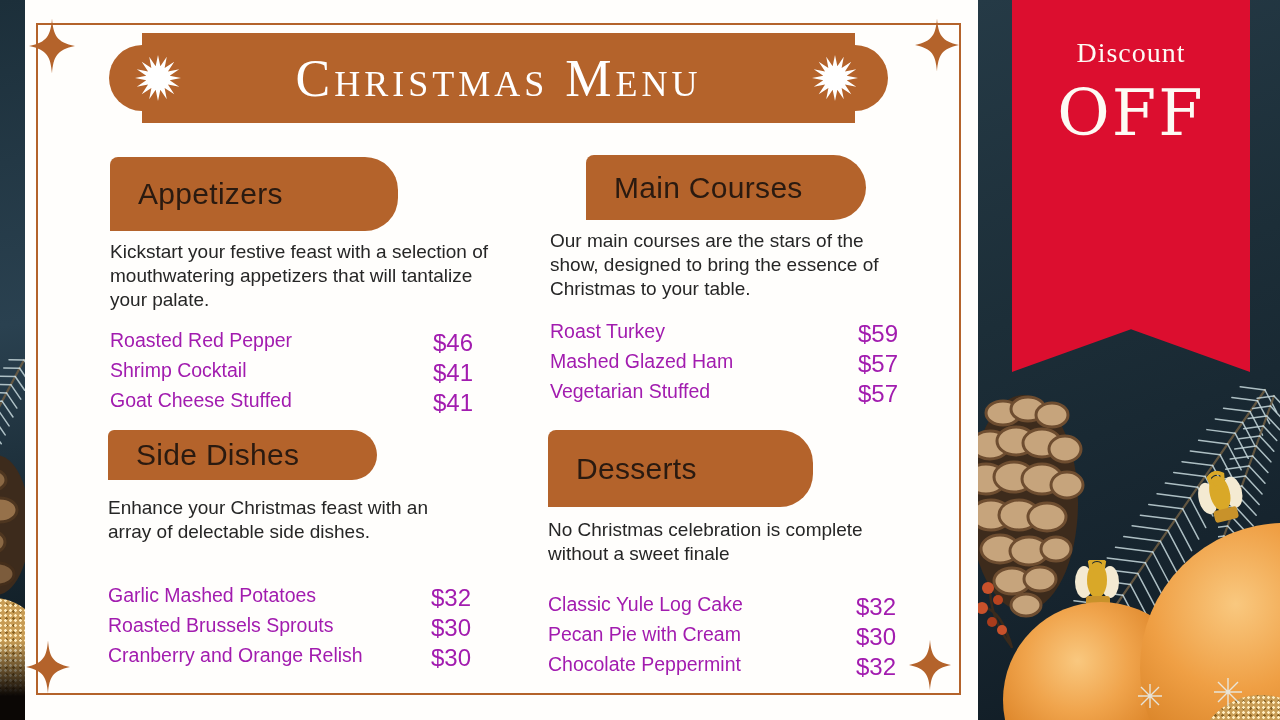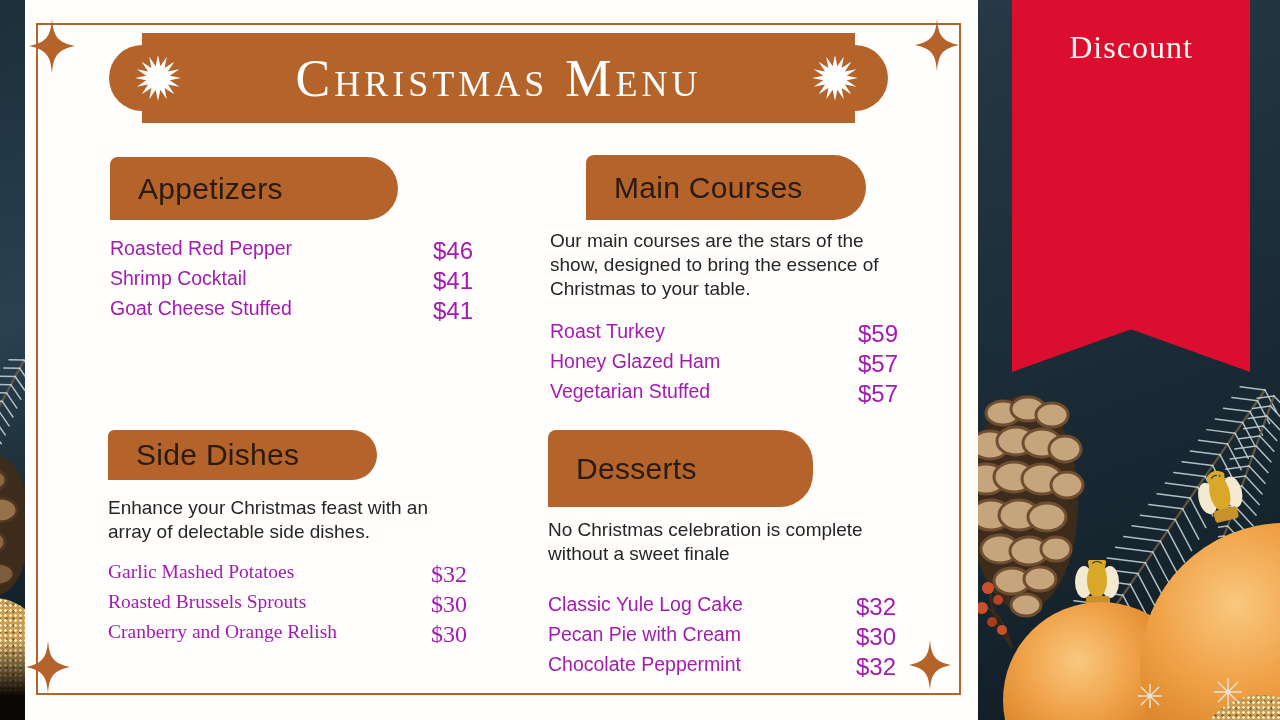--- a/index.html
+++ b/index.html
@@ -52,43 +52,43 @@
   .sp-br{left:884px;top:639px;width:42px;height:52px;}
 
   
   .section{position:absolute;}
   .sec-app {left:85px; top:157px;}
   .sec-main{left:525px;top:155px;}
   .sec-side{left:83px; top:430px;}
   .sec-des {left:523px;top:430px;}
   .pill{background:#b4632b;border-radius:8px 33px 33px 0;display:flex;align-items:center;
     padding-left:28px;box-sizing:border-box;font-size:30px;color:#2a1a10;letter-spacing:.3px;}
-  .sec-app  .pill{width:288px;height:63px;}
+  .sec-app  .pill{width:288px;height:74px;}
   .sec-main .pill{width:280px;height:65px;margin-left:36px;}
   .sec-side .pill{width:269px;height:50px;}
   .sec-des  .pill{width:265px;height:77px;}
   .desc{font-size:19px;line-height:24px;color:#262626;margin:0;}
   .sec-app  .desc{margin-top:9px; width:400px;}
   .sec-main .desc{margin-top:9px; width:340px;}
   .sec-side .desc{margin-top:16px;width:330px;}
   .sec-des  .desc{margin-top:11px;width:330px;}
   .items{position:relative;}
   .sec-app  .items{margin-top:17px;} .sec-main .items{margin-top:19px;}
-  .sec-side .items{margin-top:17px;font-family:Liberation Serif, serif;} .sec-des  .items{margin-top:27px;}
+  .sec-side .items{margin-top:40px;} .sec-des  .items{margin-top:27px;}
   .item{position:relative;height:30px;font-size:19.5px;color:#a21caf;width:380px;}
   .item .price{position:absolute;top:0;font-size:24px;}
   .col-left  .item .price{left:323px;}
   .col-right .item .price{left:308px;}
 
   
   .ribbon{position:absolute;left:1012px;top:0;width:238px;height:372px;background:#dc0e2f;
     clip-path:polygon(0 0,100% 0,100% 100%,50% 88.5%,0 100%);
     text-align:center;color:#fdfaf4;}
-  .ribbon .label{margin:2px;padding-top:28px;font-family:"Liberation Serif",serif;
-    font-size:32px;line-height:34px;letter-spacing:1px;}
+  .ribbon .label{margin:8px;padding-top:28px;font-family:"Liberation Serif",serif;
+    font-size:28px;line-height:34px;letter-spacing:1px;}
   .ribbon .pct{margin-top:28px;font-family:"DejaVu Serif",serif;font-size:63px;line-height:72px;}
   .ribbon .off{margin-top:6px;font-family:"DejaVu Serif",serif;font-size:64px;line-height:70px;letter-spacing:2px;}
 </style>
 </head>
 <body>
 
 <div class="stage">
 
   <div class="photo photo-left">
     <svg class="fir" style="left:-38px;top:352px;" width="70" height="120" viewBox="0 0 70 120">
@@ -312,20 +312,21 @@
       <path d="M50 0 C53 36 60 52 100 60 C60 68 53 84 50 120 C47 84 40 68 0 60 C40 52 47 36 50 0 Z"></path>
       </svg>
     <svg class="sparkle sp-br" viewBox="0 0 100 120">
       <path d="M50 0 C53 36 60 52 100 60 C60 68 53 84 50 120 C47 84 40 68 0 60 C40 52 47 36 50 0 Z"></path>
       </svg>
 
     <section class="section sec-app col-left">
       <div class="pill">
         <span>Appetizers</span>
       </div>
+      <p class="desc">Kickstart your festive feast with a selection of mouthwatering appetizers that will tantalize your palate.</p>
       <div class="items">
         <div class="item">
           <span>Roasted Red Pepper</span>
           <span class="price">$46</span></div>
         <div class="item">
           <span>Shrimp Cocktail</span>
           <span class="price">$41</span></div>
         <div class="item">
           <span>Goat Cheese Stuffed</span>
           <span class="price">$41</span></div>
@@ -335,21 +336,21 @@
     <section class="section sec-main col-right">
       <div class="pill">
         <span>Main Courses</span>
       </div>
       <p class="desc">Our main courses are the stars of the show, designed to bring the essence of Christmas to your table.</p>
       <div class="items">
         <div class="item">
           <span>Roast Turkey</span>
           <span class="price">$59</span></div>
         <div class="item">
-          <span>Honey Glazed Ham</span>
+          <span>Mashed Glazed Ham</span>
           <span class="price">$57</span></div>
         <div class="item">
           <span>Vegetarian Stuffed</span>
           <span class="price">$57</span></div>
       </div>
     </section>
 
     <section class="section sec-side col-left">
       <div class="pill">
         <span>Side Dishes</span>
@@ -382,15 +383,16 @@
           <span class="price">$30</span></div>
         <div class="item">
           <span>Chocolate Peppermint</span>
           <span class="price">$32</span></div>
       </div>
     </section>
   </div>
 
   <div class="ribbon">
     <div class="label">Discount</div>
+    <div class="off">OFF</div>
   </div>
 
 </div>
 
 </body></html>

